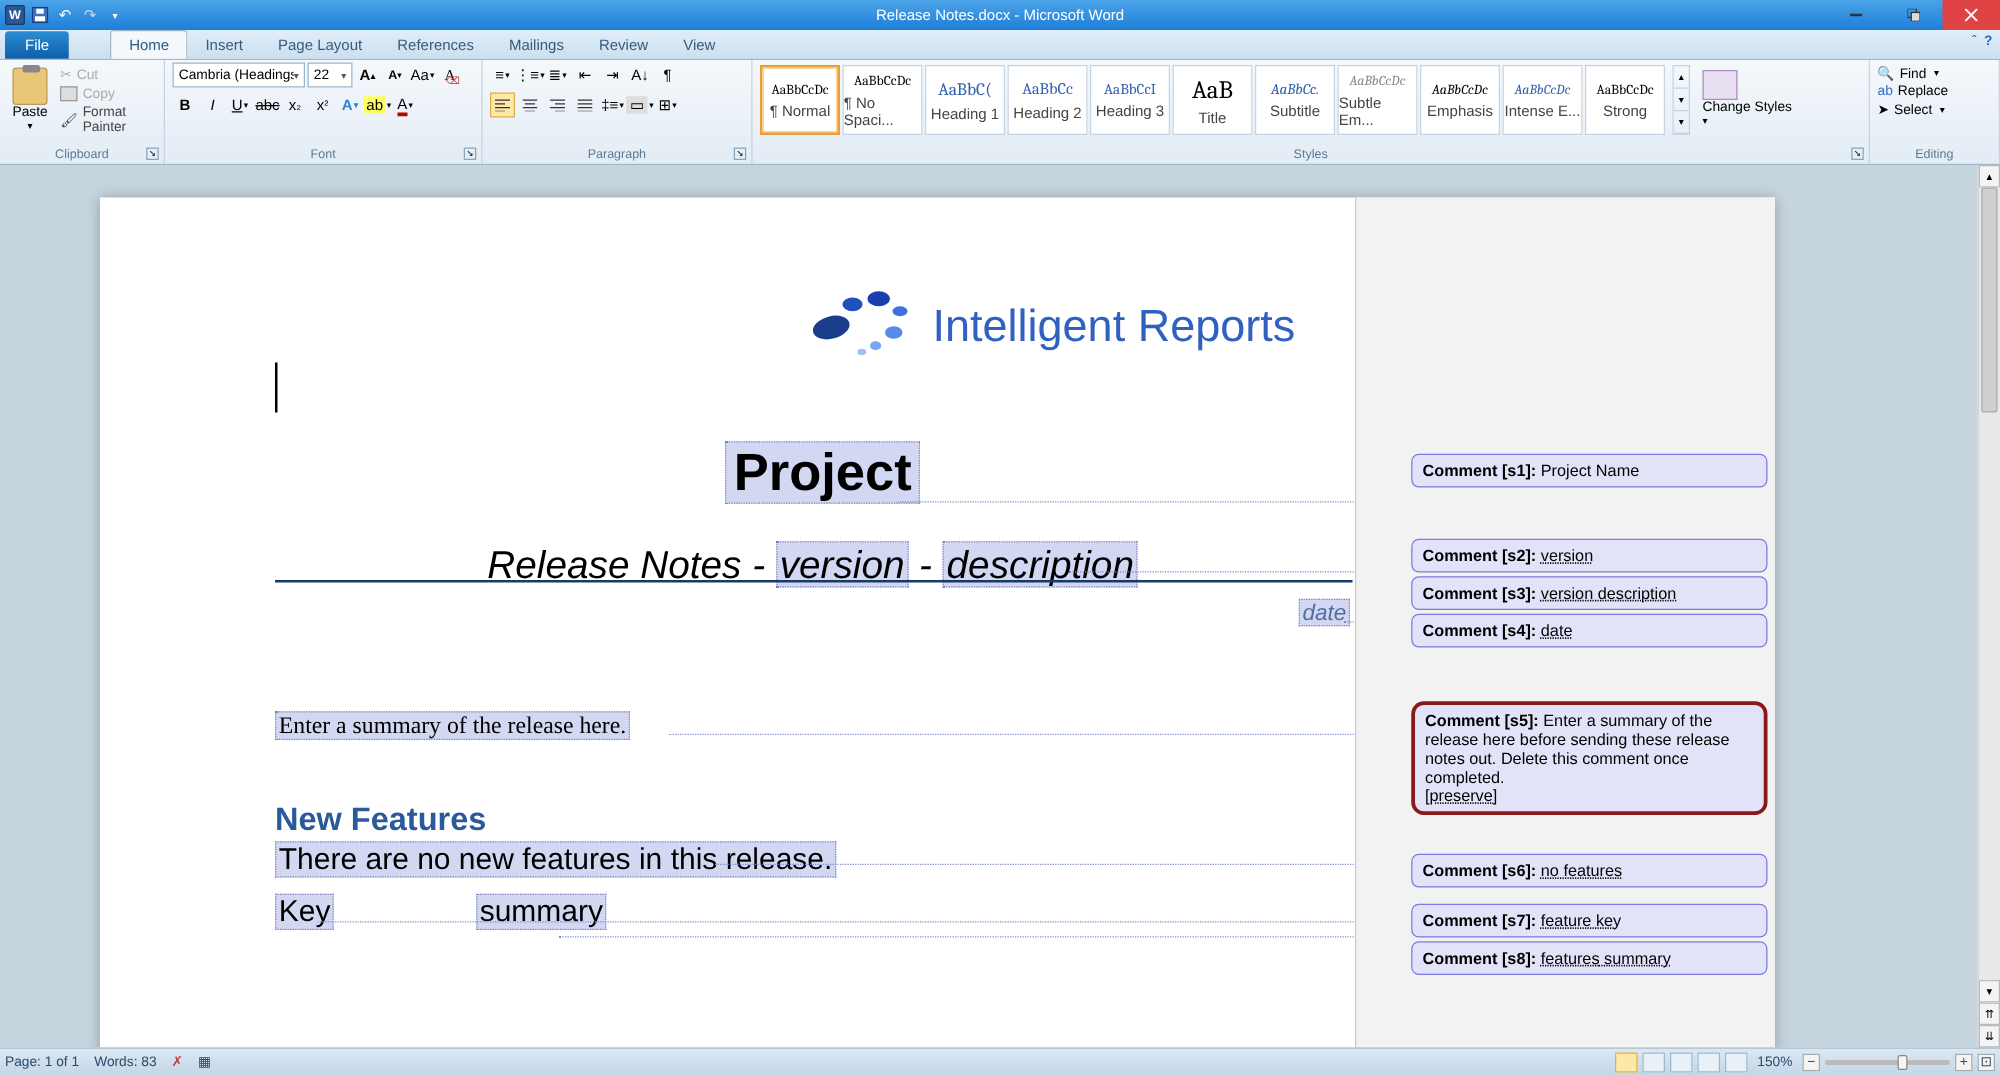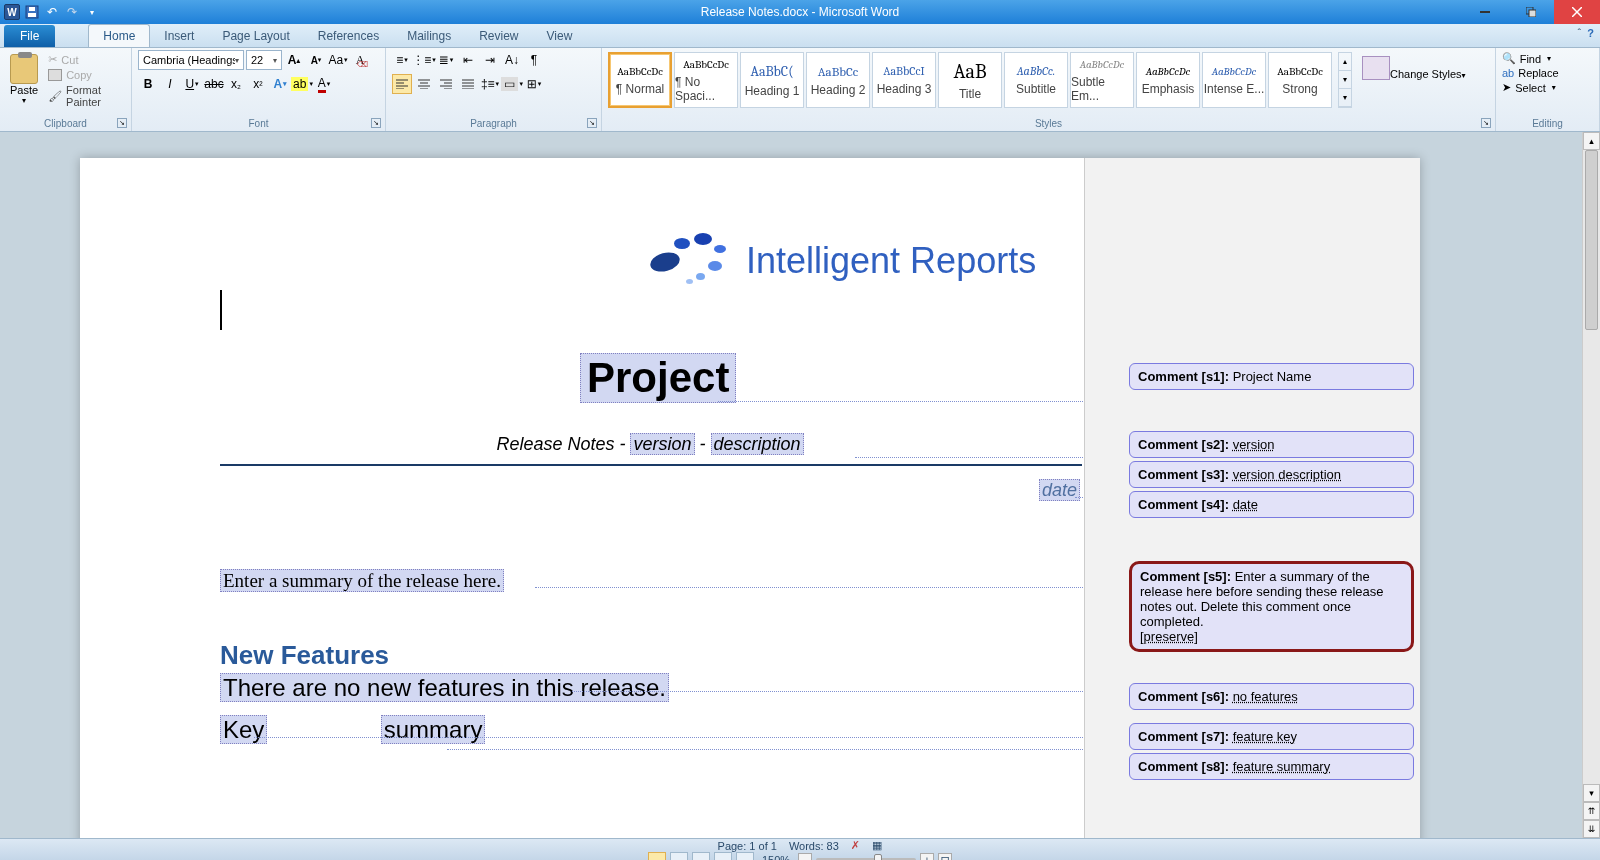--- a/index.html
+++ b/index.html
@@ -55,21 +55,21 @@
 
 .styles-gal { display: flex; align-items: center; }
 .style-item { width: 64px; height: 56px; border: 1px solid #c5d4e2; background: #fff; margin-right: 2px; display: flex; flex-direction: column; align-items: center; justify-content: center; cursor: pointer; font-size: 10px; }
 .style-item.sel { border: 2px solid #e8a032; box-shadow: inset 0 0 0 1px #f6c772; }
 .style-preview { font-family: Cambria, serif; }
 .style-label { margin-top: 4px; color: #444; font-size: 12px; }
 .gal-scroll { width: 14px; height: 56px; display: flex; flex-direction: column; border: 1px solid #c5d4e2; }
 .gal-scroll div { flex: 1; border-bottom: 1px solid #c5d4e2; display: flex; align-items: center; justify-content: center; font-size: 8px; cursor: pointer; }
 
 
-.cs-btn { display: flex; flex-direction: row; align-items: flex-end; padding: 4px 6px; cursor: pointer; font-size: 11px; }
+.cs-btn { display: flex; flex-direction: column; align-items: flex-start; padding: 4px 6px; cursor: pointer; font-size: 11px; }
 .cs-icon { width: 28px; height: 24px; background: #e8e0f0; border: 1px solid #a890c0; }
 .editing-body { display: flex; flex-direction: column; gap: 2px; font-size: 11px; padding-top: 2px; }
 .ed-row { display: flex; align-items: center; gap: 4px; cursor: pointer; }
 
 
 .workspace { position: absolute; top: 132px; left: 0; right: 18px; bottom: 22px; background: #c6d4dd; overflow: hidden; }
 .page-wrap { position: absolute; top: 26px; left: 80px; width: 1340px; height: 2000px; background: #fff; box-shadow: 0 0 10px rgba(0,0,0,.25); }
 .doc-body { position: absolute; left: 140px; right: 340px; top: 0; bottom: 0; font-family: Cambria, serif; }
 .logo { position: absolute; top: 75px; left: 430px; display: flex; align-items: center; gap: 14px; }
 .logo-dots { position: relative; width: 82px; height: 56px; }
@@ -78,21 +78,21 @@
 .d2 { width: 16px; height: 11px; background: #2050c0; top: 5px; left: 24px; }
 .d3 { width: 18px; height: 12px; background: #1840b0; top: 0px; left: 44px; }
 .d4 { width: 12px; height: 8px; background: #4070e0; top: 12px; left: 64px; }
 .d5 { width: 14px; height: 10px; background: #5a8ae8; top: 28px; left: 58px; }
 .d6 { width: 9px; height: 7px; background: #7aa8f0; top: 40px; left: 46px; }
 .d7 { width: 7px; height: 5px; background: #a0c0f4; top: 46px; left: 36px; }
 .logo-text { font-size: 36px; color: #3060c0; font-family: "Segoe UI", sans-serif; }
 .cursor { position: absolute; top: 132px; left: 0; width: 1px; height: 40px; border-left: 2px solid #000; }
 .h-title { position: absolute; top: 195px; left: 360px; font-size: 42px; font-weight: bold; background: #d2d8f2; border: 1px dotted #8080c0; padding: 0 6px; }
 .line-dots { position: absolute; border-bottom: 1px dotted #8090d0; }
-.subtitle { position: absolute; top: 276px; width: 860px; text-align: center; font-style: italic; font-size: 18px; }
+.subtitle { position: absolute; top: 276px; width: 860px; text-align: center; font-style: italic; font-size: 31px; }
 .field { background: #d2d8f2; border: 1px dotted #8080c0; padding: 0 2px; }
 .hr-line { position: absolute; top: 306px; left: 0; width: 862px; border-bottom: 2px solid #1a3a66; }
 .date-field { position: absolute; top: 322px; right: 0; font-style: italic; font-size: 18px; color: #5070a0; }
 .summary-p { position: absolute; top: 412px; left: 0; font-size: 19px; font-family: "Segoe UI", sans-serif; }
 .h2 { position: absolute; left: 0; font-size: 26px; font-weight: bold; color: #2a5a9a; }
 .body-line { position: absolute; left: 0; font-size: 24px; font-family: "Segoe UI", sans-serif; }
 
 
 .comments { position: absolute; top: 0; right: 0; width: 336px; bottom: 0; background: #f2f2f2; border-left: 1px solid #ccc; }
 .cmt { position: absolute; left: 44px; right: 6px; background: #e2e2f8; border: 1px solid #7a7ae0; border-radius: 6px; padding: 5px 8px; font-size: 13px; font-family: "Segoe UI", sans-serif; }
@@ -103,21 +103,21 @@
 
 .vscroll { position: absolute; top: 132px; right: 0; width: 18px; bottom: 22px; background: #e8e8e8; border-left: 1px solid #ccc; }
 .vs-btn { height: 18px; display: flex; align-items: center; justify-content: center; font-size: 9px; border: 1px solid #bbb; background: #f4f4f4; cursor: pointer; }
 .vs-track { position: absolute; top: 18px; bottom: 54px; left: 0; right: 0; }
 .vs-thumb { position: absolute; top: 0; left: 2px; right: 2px; height: 180px; background: #cfcfcf; border: 1px solid #aaa; border-radius: 2px; cursor: pointer; }
 .vs-bottom { position: absolute; bottom: 36px; left: 0; right: 0; }
 .vs-sep { position: absolute; bottom: 18px; left: 0; right: 0; height: 18px; border-top: 1px solid #ccc; }
 .vs-nav { position: absolute; bottom: 0; left: 0; right: 0; height: 36px; display: flex; flex-direction: column; }
 
 
-.statusbar { position: absolute; bottom: 0; left: 0; right: 0; height: 22px; background: linear-gradient(to bottom, #dce8f4, #c4d6e8); border-top: 1px solid #a0b8cc; display: flex; align-items: center; font-size: 11px; color: #2a4a6a; padding: 0 23px; justify-content: space-between; flex-direction: column; }
+.statusbar { position: absolute; bottom: 0; left: 0; right: 0; height: 22px; background: linear-gradient(to bottom, #dce8f4, #c4d6e8); border-top: 1px solid #a0b8cc; display: flex; align-items: center; font-size: 11px; color: #2a4a6a; padding: 0 4px; justify-content: space-between; }
 .status-left { display: flex; gap: 12px; align-items: center; }
 .status-right { display: flex; gap: 4px; align-items: center; }
 .view-btn { width: 18px; height: 16px; border: 1px solid #a0b8cc; background: #e8f0f8; cursor: pointer; }
 .view-btn.act { background: #fce9a8; border-color: #e0b050; }
 .zoom-slider { width: 100px; height: 4px; background: #bbb; position: relative; border-radius: 2px; }
 .zoom-thumb { position: absolute; top: -4px; left: 58px; width: 8px; height: 12px; background: #f4f4f4; border: 1px solid #888; border-radius: 2px; cursor: pointer; }
 .zbtn { width: 14px; height: 14px; border: 1px solid #aaa; background: #f4f4f4; display: flex; align-items: center; justify-content: center; cursor: pointer; font-size: 11px; }
 
 svg { display: block; }
 </style>
@@ -439,21 +439,21 @@
     </div>
 
     <div class="comments" id="comments-pane">
         <div class="cmt" style="top: 205px;"><b>Comment [s1]:</b> Project Name</div>
         <div class="cmt" style="top: 273px;"><b>Comment [s2]:</b> <span class="u">version</span></div>
         <div class="cmt" style="top: 303px;"><b>Comment [s3]:</b> <span class="u">version</span><span class="u"> description</span></div>
         <div class="cmt" style="top: 333px;"><b>Comment [s4]:</b> <span class="u">date</span></div>
         <div class="cmt hl" style="top: 403px;"><b>Comment [s5]:</b> Enter a summary of the release here before sending these release notes out.  Delete this comment once completed.<br><span class="u">[preserve]</span></div>
         <div class="cmt" style="top: 525px;"><b>Comment [s6]:</b> <span class="u">no features</span></div>
         <div class="cmt" style="top: 565px;"><b>Comment [s7]:</b> <span class="u">feature key</span></div>
-        <div class="cmt" style="top: 595px;"><b>Comment [s8]:</b> <span class="u">feature</span><span class="u"> summary</span></div>
+        <div class="cmt" style="top: 595px;"><b>Comment [s8]:</b> <span class="u">features</span><span class="u"> summary</span></div>
       </div>
   </div>
 </div>
 
 <div class="vscroll">
   <div class="vs-btn">▴</div>
   <div class="vs-track">
       <div class="vs-thumb"></div>
     </div>
   <div class="vs-btn vs-bottom">▾</div>

